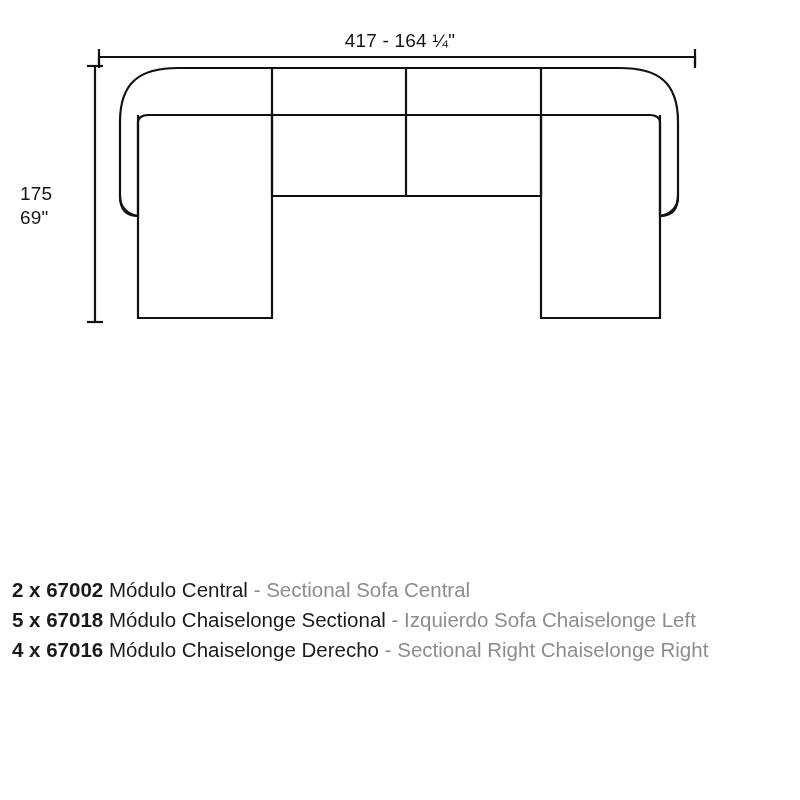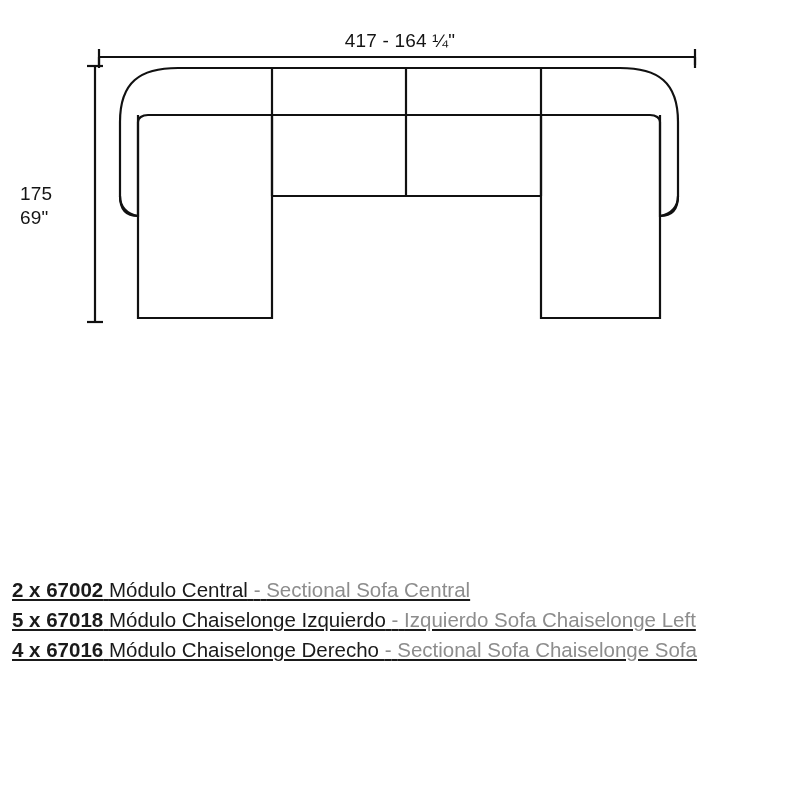--- a/index.html
+++ b/index.html
@@ -51,21 +51,20 @@
     position: absolute;
     left: 12px;
     top: 575px;
     width: 780px;
   }
   .legend-row {
     font-size: 20.5px;
     line-height: 30px;
     white-space: nowrap;
     color: #1a1a1a;
-    text-decoration: underline;
   }
   .legend-qty {
     font-weight: bold;
   }
   .legend-es {
     color: #1a1a1a;
   }
   .legend-en {
     color: #8d8d8d;
   }
@@ -136,25 +135,25 @@
 
   <div class="legend">
     <div class="legend-row">
       <span class="legend-qty">2 x 67002</span>
       <span class="legend-es">Módulo Central</span>
       <span class="legend-en">-</span>
       <span class="legend-en">Sectional Sofa Central</span>
     </div>
     <div class="legend-row">
       <span class="legend-qty">5 x 67018</span>
-      <span class="legend-es">Módulo Chaiselonge Izquierdo</span>
+      <span class="legend-es">Módulo Chaiselonge Sectional</span>
       <span class="legend-en">-</span>
       <span class="legend-en">Izquierdo Sofa Chaiselonge Left</span>
     </div>
     <div class="legend-row">
       <span class="legend-qty">4 x 67016</span>
       <span class="legend-es">Módulo Chaiselonge Derecho</span>
       <span class="legend-en">-</span>
-      <span class="legend-en">Sectional Sofa Chaiselonge Sofa</span>
+      <span class="legend-en">Sectional Right Chaiselonge Right</span>
     </div>
   </div>
 
 </div>
 
 </body></html>

